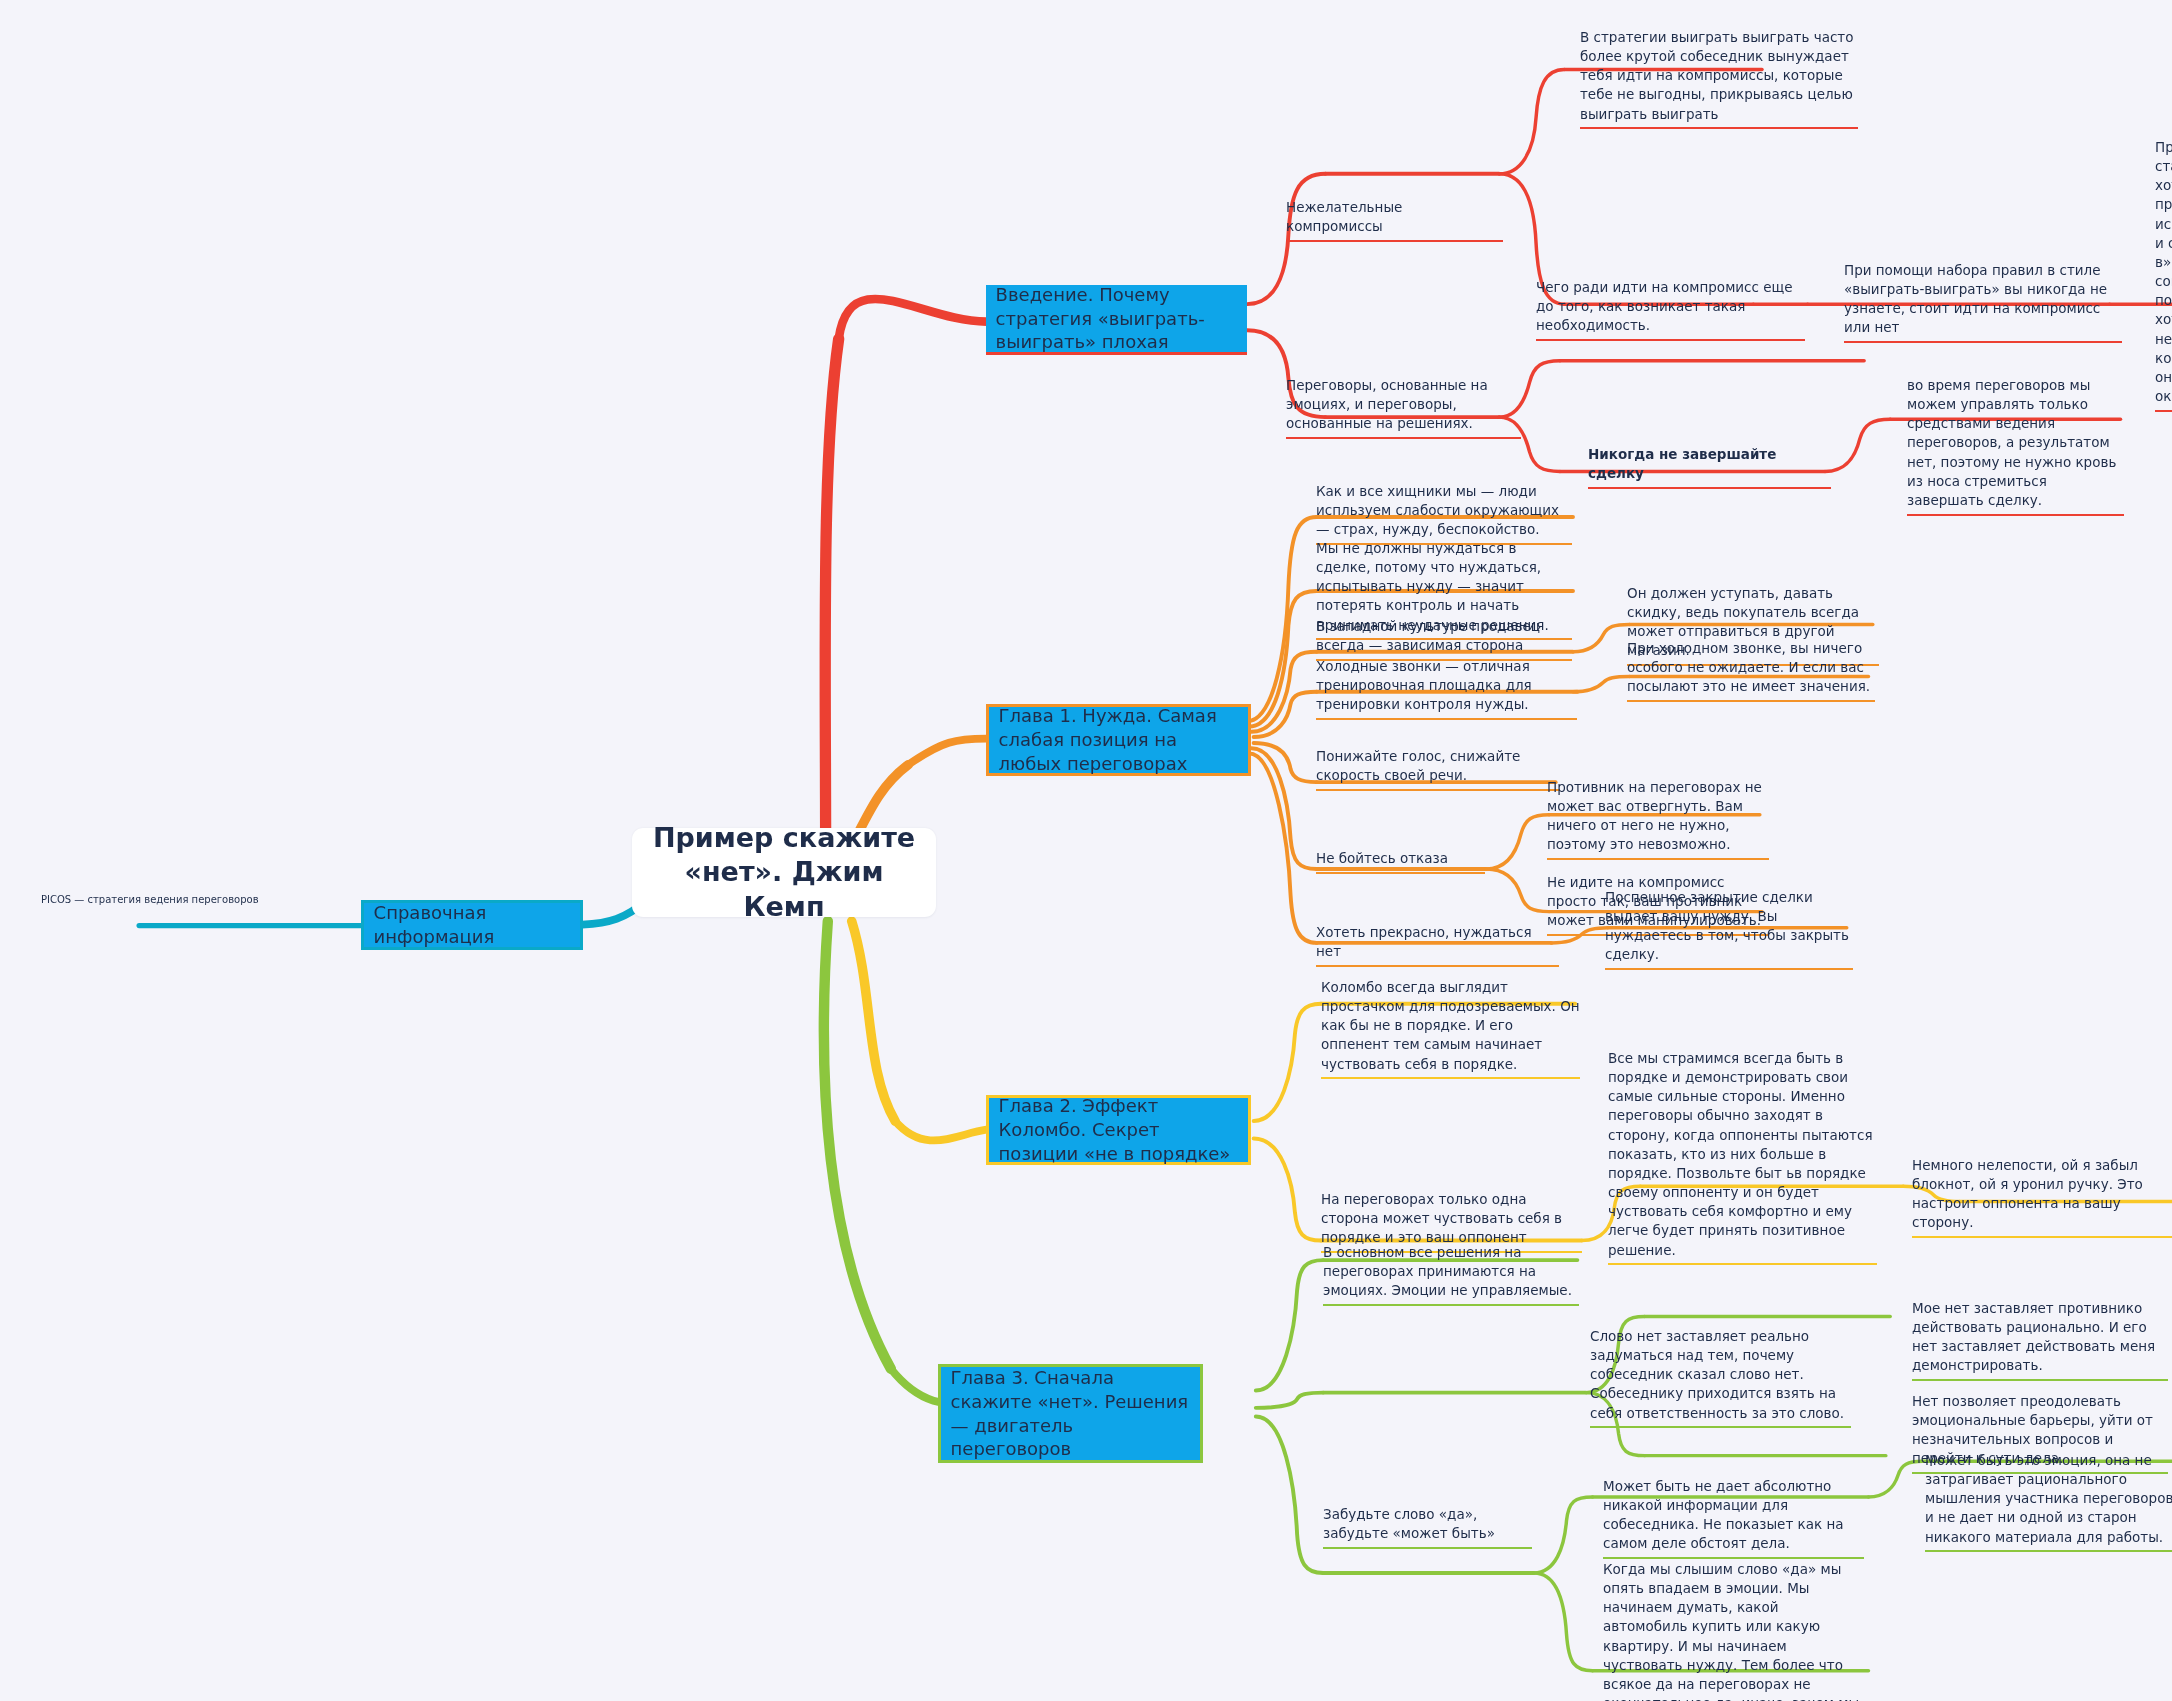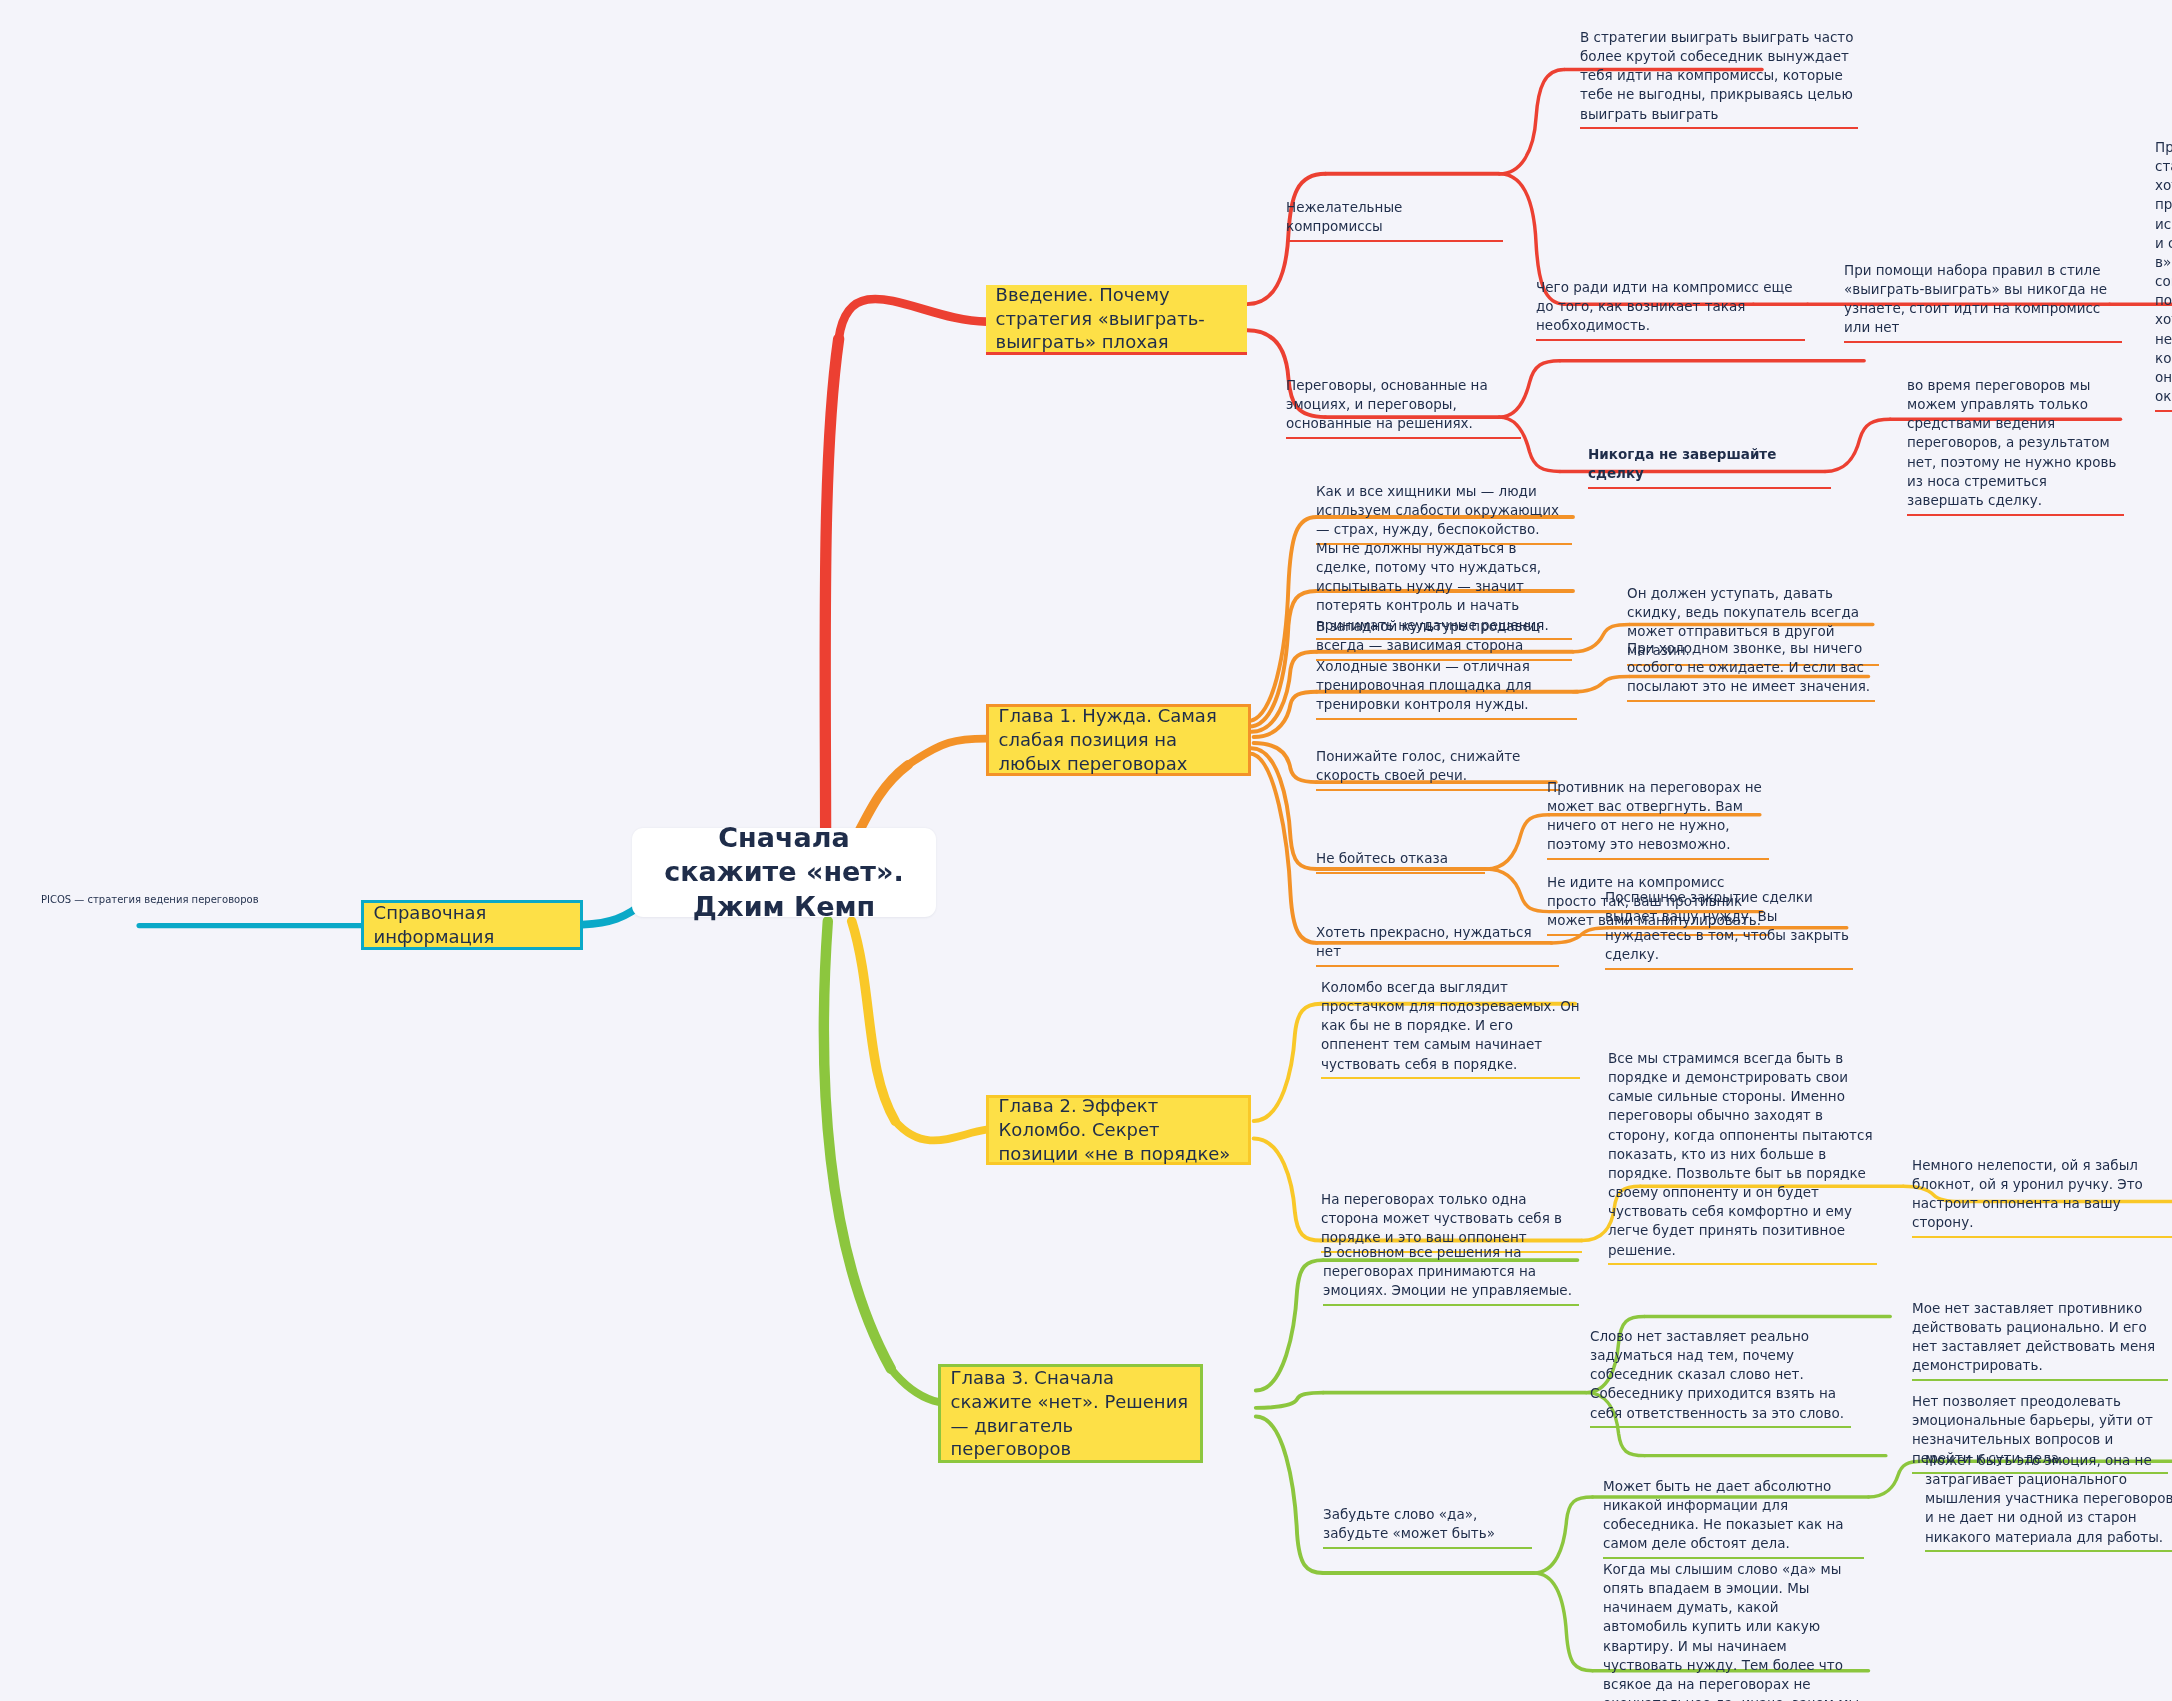--- a/index.html
+++ b/index.html
@@ -16,21 +16,21 @@
   .central{
     background:#ffffff;border-radius:11.3px;
     display:flex;align-items:center;justify-content:center;text-align:center;
     font-size:27px;font-weight:bold;line-height:1.28;
     box-shadow:0 0.9px 2.2px rgba(40,50,80,.07);
     padding:4.3px 17.4px;
   }
   
   .branch{
     display:flex;align-items:center;
-    background:#fde047;
+    background:#0ea5e9;
     font-size:18px;line-height:1.32;
     padding:7px 9.6px;
   }
   .branch.b-red{border-bottom:3.9px solid #ec4032;}
   .branch.b-orange{border:3px solid #f39228;}
   .branch.b-yellow{border:3px solid #f9c828;}
   .branch.b-green{border:3px solid #8cc63e;}
   .branch.b-cyan{border:3px solid #0aa9c8;}
   
   .sub{
@@ -138,21 +138,21 @@
       <path d="M3785,3350 L4340,3350" stroke="#8cc63e" stroke-width="8"></path>
       <path d="M3530,3620 C3580,3620 3600,3560 3605,3500 C3610,3455 3625,3445 3665,3445" stroke="#8cc63e" stroke-width="8"></path>
       <path d="M3665,3445 L4300,3445" stroke="#8cc63e" stroke-width="8"></path>
       <path d="M4300,3445 C4340,3445 4360,3420 4368,3395 C4376,3370 4390,3363 4425,3363" stroke="#8cc63e" stroke-width="8"></path>
       <path d="M4425,3363 L5010,3363" stroke="#8cc63e" stroke-width="8"></path>
       <path d="M3530,3620 C3580,3620 3600,3680 3605,3760 C3610,3830 3625,3845 3665,3845" stroke="#8cc63e" stroke-width="8"></path>
       <path d="M3665,3845 L4300,3845" stroke="#8cc63e" stroke-width="8"></path>
     </g>
   </svg>
 
-  <div class="node central" style="left:632px;top:828px;width:304px;height:89px;">Сначала скажите «нет».
+  <div class="node central" style="left:632px;top:828px;width:304px;height:89px;">Пример скажите «нет».
 Джим Кемп</div>
 
   <div class="node branch b-cyan" style="left:361px;top:900px;width:222px;height:50px;">Справочная информация</div>
   <div class="node sub small nol" style="left:41px;top:893px;width:278px;">PICOS — стратегия ведения переговоров</div>
 
   <div class="node branch b-red" style="left:986px;top:285px;width:261px;height:70px;">Введение. Почему стратегия «выиграть-выиграть» плохая</div>
 
   <div class="node sub ul-red" style="left:1286px;top:198px;width:217px;">Нежелательные компромиссы</div>
   <div class="node sub ul-red" style="left:1536px;top:28px;width:278px;margin-left:44px;">В стратегии выиграть выиграть часто более крутой собеседник вынуждает тебя идти на компромиссы, которые тебе не выгодны, прикрываясь целью выиграть выиграть</div>
   <div class="node sub ul-red" style="left:1536px;top:278px;width:269px;">Чего ради идти на компромисс еще до того, как возникает такая необходимость.</div>

